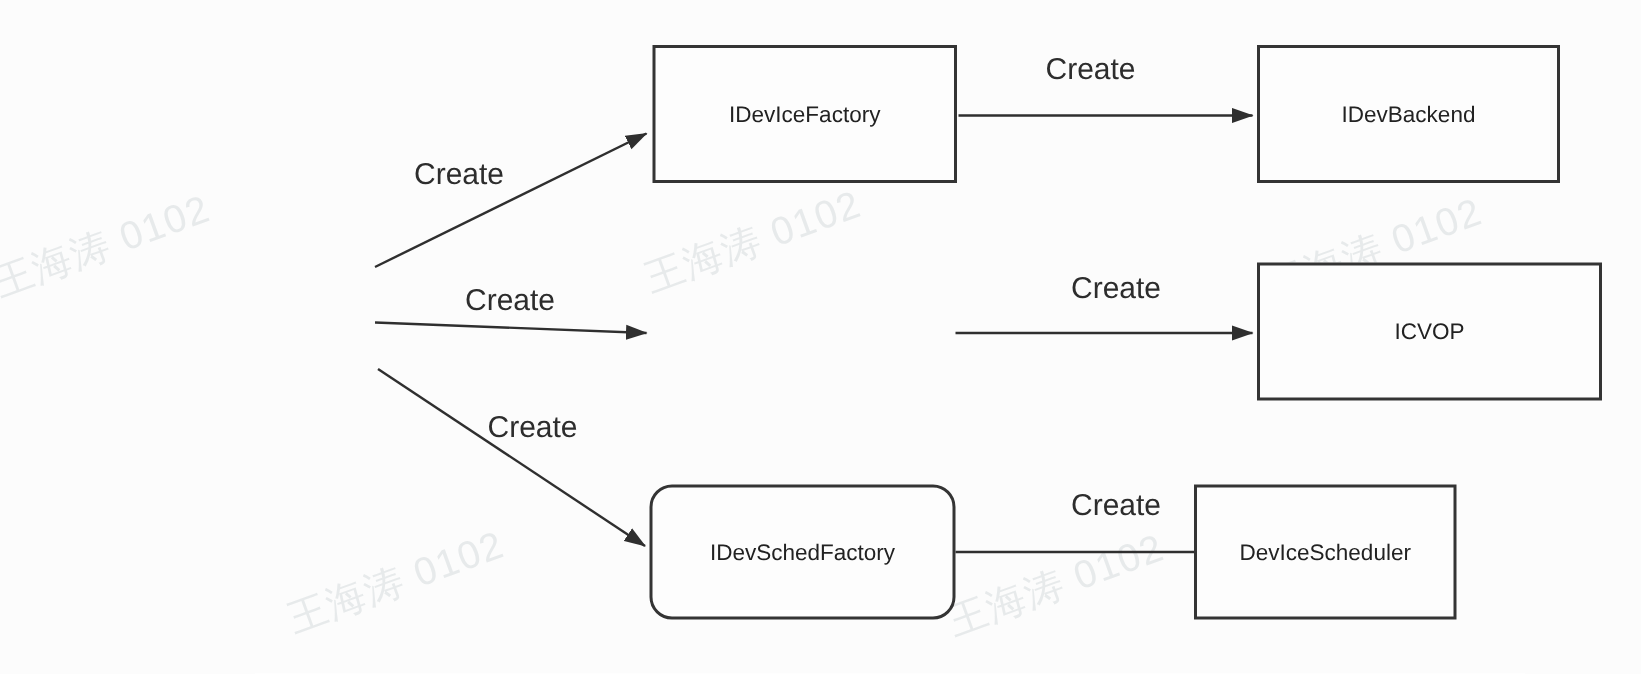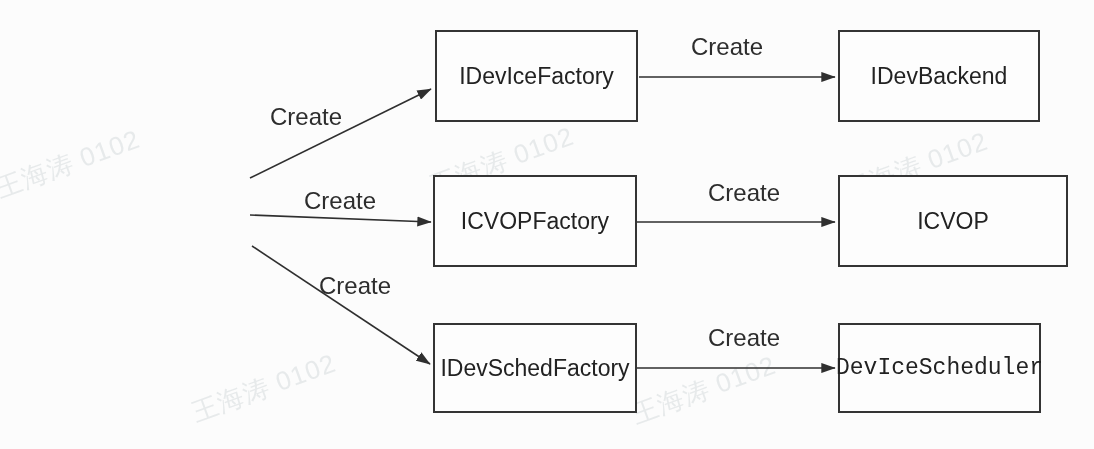--- a/index.html
+++ b/index.html
@@ -26,40 +26,40 @@
     letter-spacing: 1px;
   }
   .node {
     position: absolute;
     box-sizing: border-box;
     border: 2px solid #343434;
     background: #fdfdfd;
     display: flex;
     align-items: center;
     justify-content: center;
-    font-size: 23px;
+    font-size: 15px;
     color: #222222;
     text-align: center;
   }
   .edges-layer {
     position: absolute;
     left: 0;
     top: 0;
     width: 1094px;
     height: 449px;
     pointer-events: none;
   }
   .edge-line {
     stroke: #2f2f2f;
     stroke-width: 1.6;
     fill: none;
   }
   .edge-label {
     position: absolute;
-    font-size: 24px;
+    font-size: 20px;
     color: #2d2d2d;
     transform: translate(-50%, -50%);
     white-space: nowrap;
   }
 </style>
 </head>
 <body>
 
 <div class="canvas">
 
@@ -85,18 +85,17 @@
 
   <span class="edge-label" style="left:306px; top:117px;">Create</span>
   <span class="edge-label" style="left:340px; top:201px;">Create</span>
   <span class="edge-label" style="left:355px; top:286px;">Create</span>
   <span class="edge-label" style="left:727px; top:47px;">Create</span>
   <span class="edge-label" style="left:744px; top:193px;">Create</span>
   <span class="edge-label" style="left:744px; top:338px;">Create</span>
 
   <div class="node" style="left:435px; top:30px;  width:203px; height:92px;">IDevIceFactory</div>
   <div class="node" style="left:838px; top:30px;  width:202px; height:92px;">IDevBackend</div>
-  <div class="node" style="left:433px; top:175px; width:204px; height:92px;">ICVOPFactory</div>
   <div class="node" style="left:838px; top:175px; width:230px; height:92px;">ICVOP</div>
-  <div class="node" style="left:433px; top:323px; width:204px; height:90px;">IDevSchedFactory</div>
-  <div class="node" style="left:838px; top:323px; width:203px; height:90px;font-family:Liberation Mono, monospace;">DevIceScheduler</div>
+  <div class="node" style="left:433px; top:323px; width:204px; height:90px;border-radius:15px;">IDevSchedFactory</div>
+  <div class="node" style="left:796px; top:323px; width:175px; height:90px;">DevIceScheduler</div>
 
 </div>
 
 </body></html>

